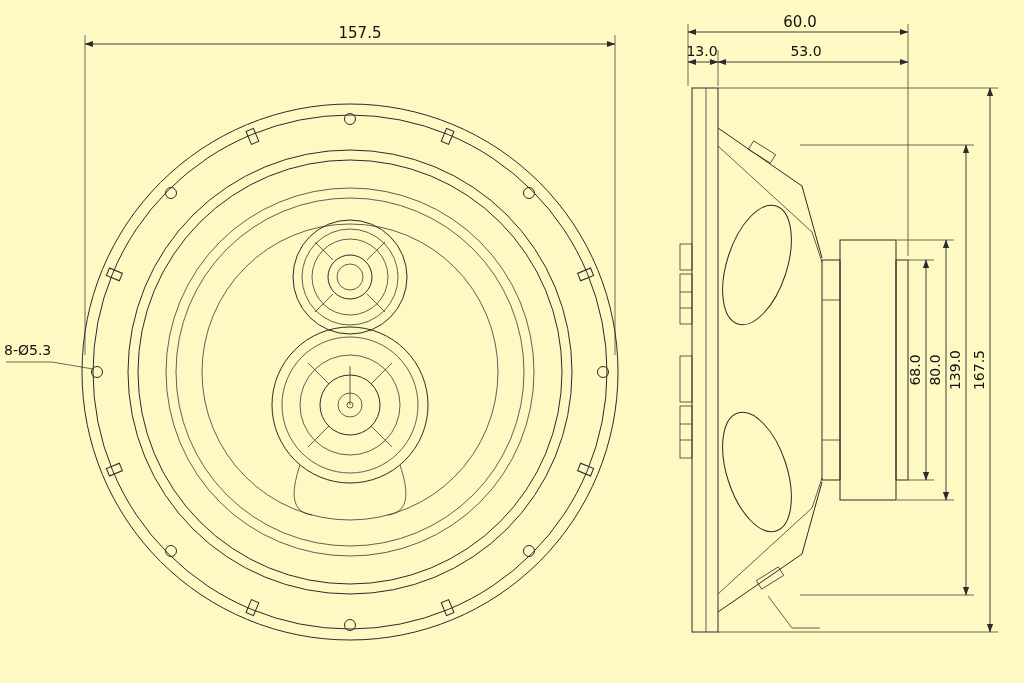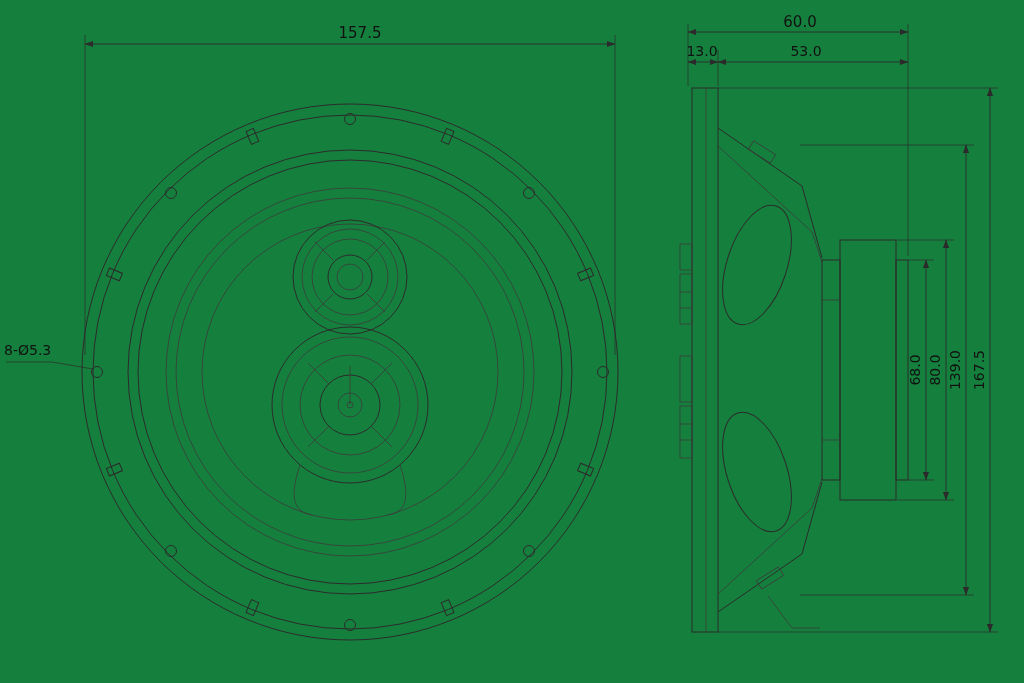--- a/index.html
+++ b/index.html
@@ -1,19 +1,19 @@
 <!DOCTYPE html>
 <html><head>
 <meta charset="utf-8">
 <style>
   html,body{margin:0;padding:0;background:#ffffff;}
   .canvas{
     position:relative;
     width:1024px;height:683px;
-    background:#15803d;
+    background:#fef9c3;
     font-family:"DejaVu Sans", sans-serif;
     overflow:hidden;
   }
   svg{display:block;}
   .ln{stroke:#2b2b2b;stroke-width:1;fill:none;}
   .lnthin{stroke:#3a3a3a;stroke-width:0.8;fill:none;}
   .dim{stroke:#2b2b2b;stroke-width:0.9;fill:none;}
   .ext{stroke:#2b2b2b;stroke-width:0.7;fill:none;}
   text{fill:#111;font-size:15px;font-family:"DejaVu Sans", sans-serif;}
   .small{font-size:14px;}

